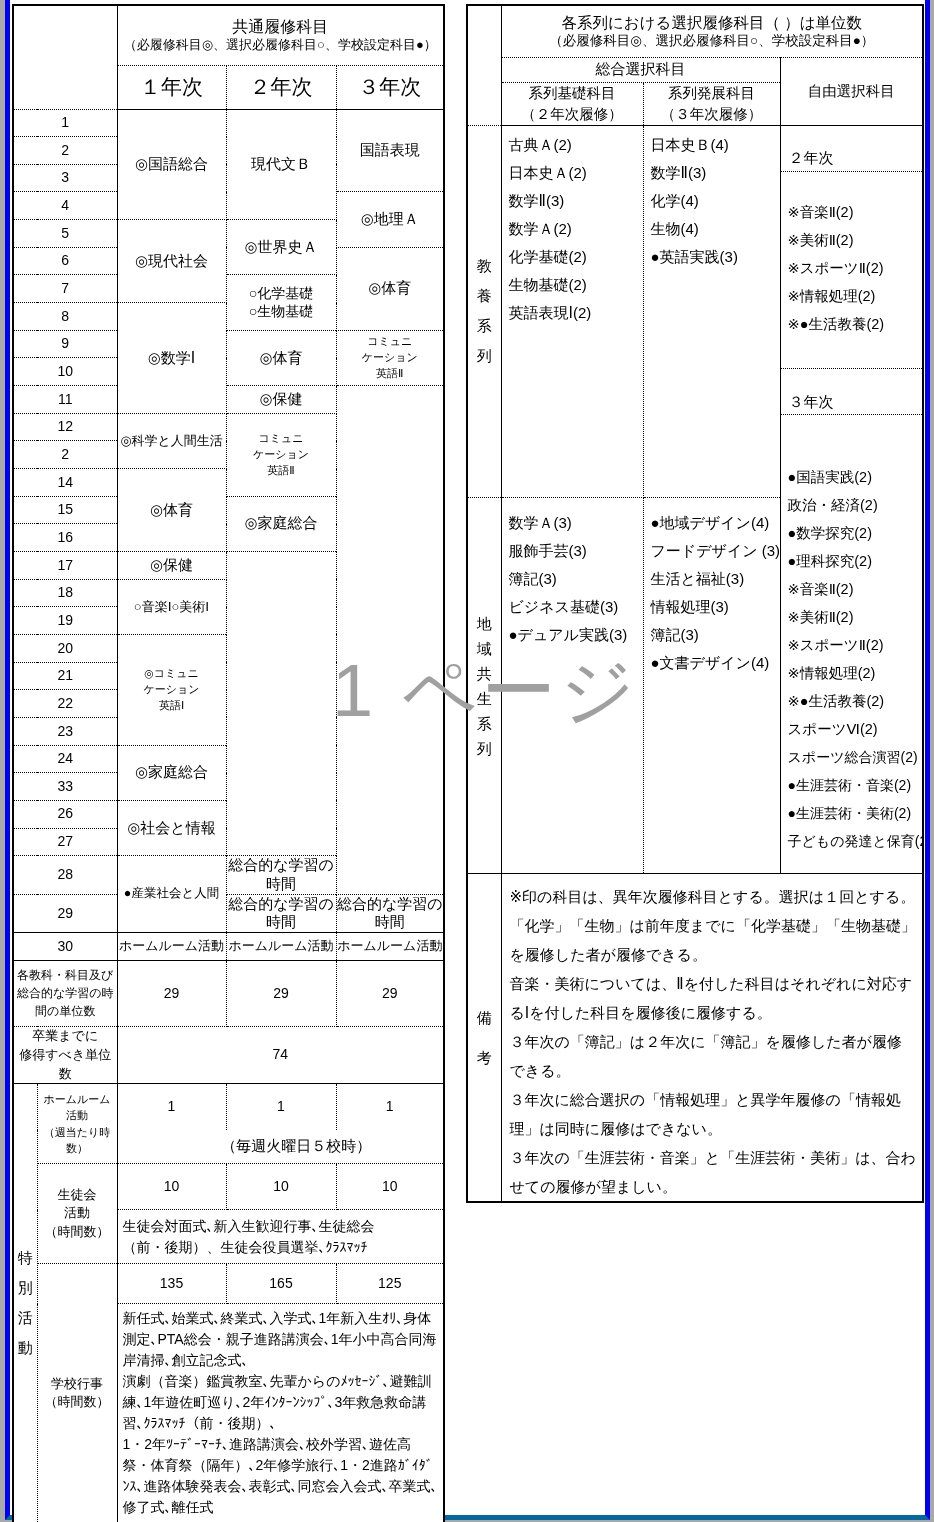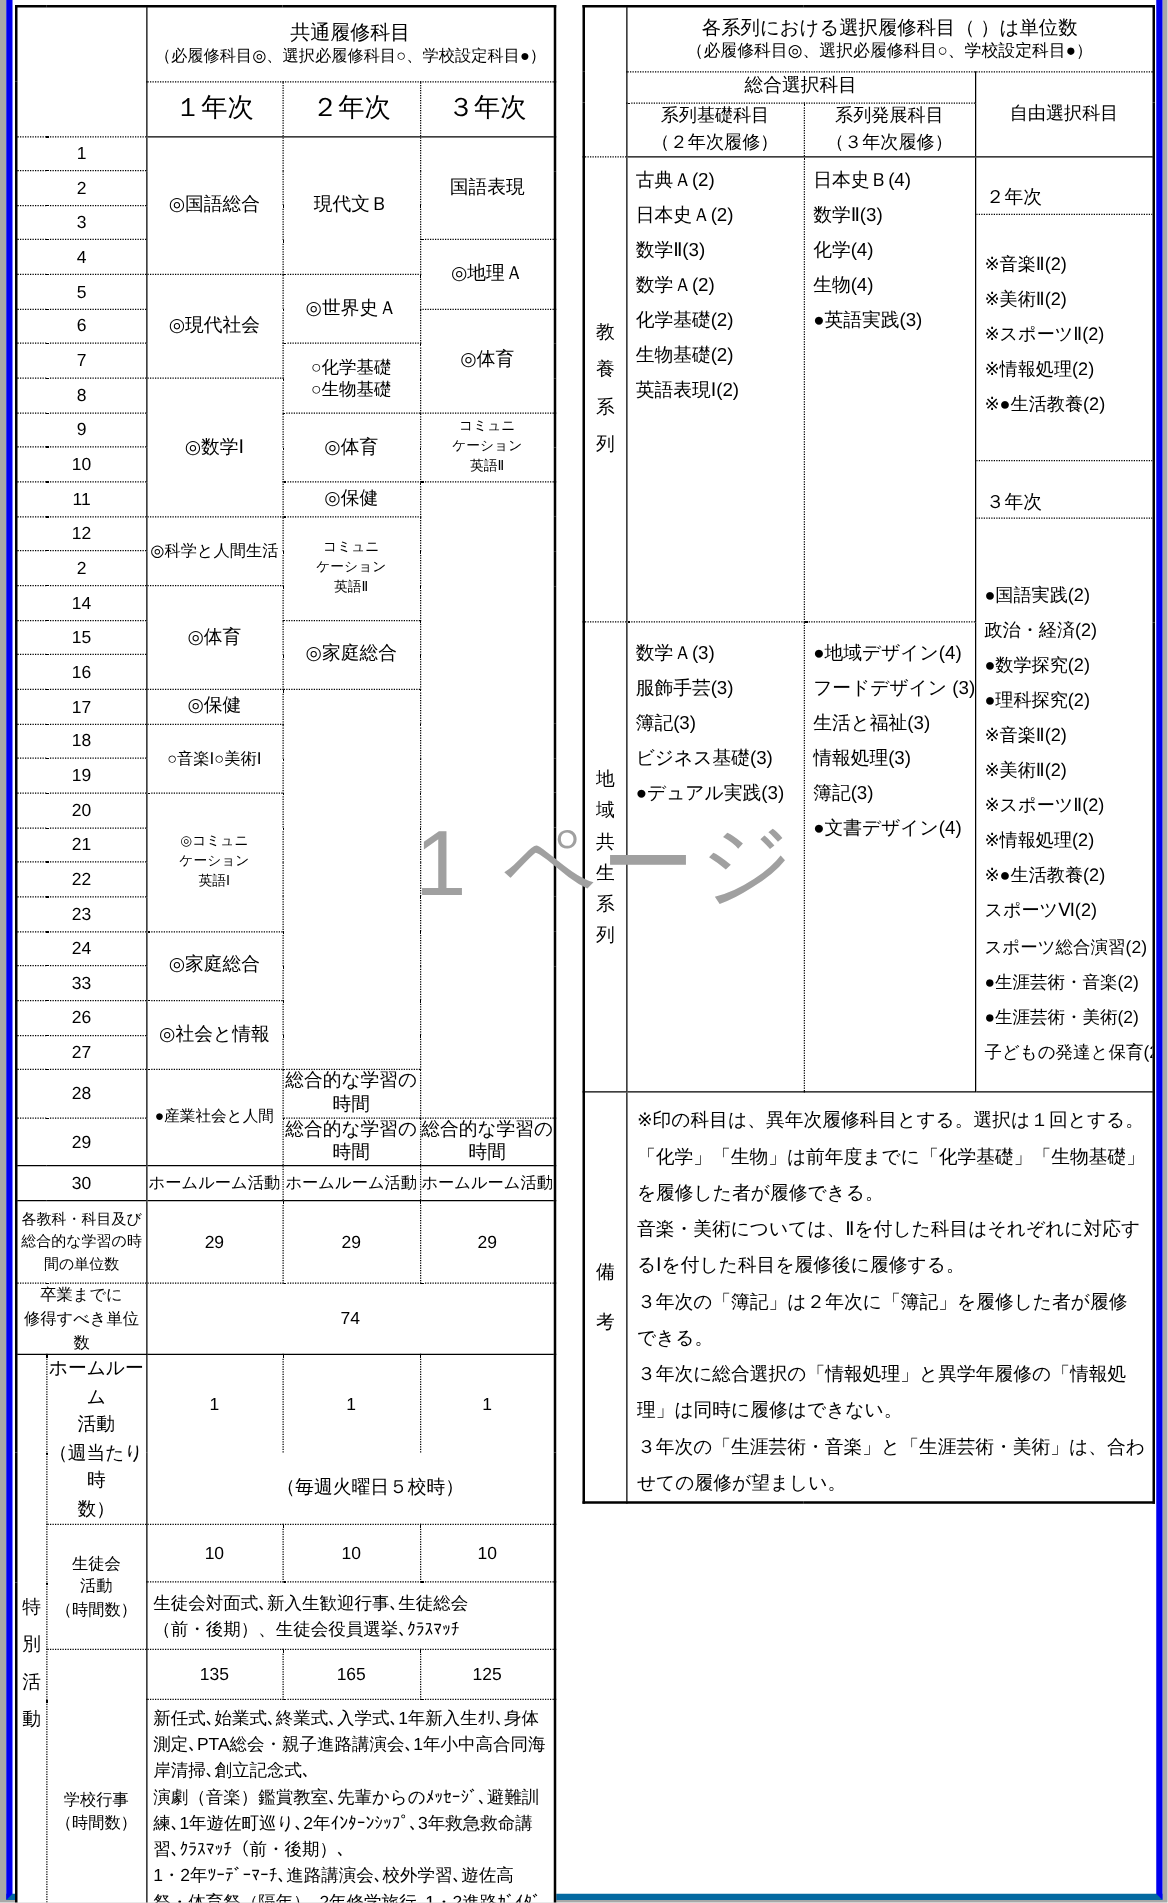--- a/index.html
+++ b/index.html
@@ -239,21 +239,21 @@
     <tr style="height:52px">
       <td colspan="2" class="lab lab13 bsb">卒業までに
 修得すべき単位数</td>
       <td colspan="3" class="val bsb">74</td>
     </tr>
     <tr style="height:46px">
       <td rowspan="6" class="vlabel">特
 別
 活
 動</td>
-      <td rowspan="2" class="lab" style="font-size:15px">ホームルーム
+      <td rowspan="2" class="lab" style="font-size:11px">ホームルーム
 活動
 （週当たり時
 数）</td>
       <td class="val bnb">1</td>
       <td class="val bnb">1</td>
       <td class="val bnb">1</td>
     </tr>
     <tr style="height:34px">
       <td colspan="3" class="centernote bnt">（毎週火曜日５校時）</td>
     </tr>

